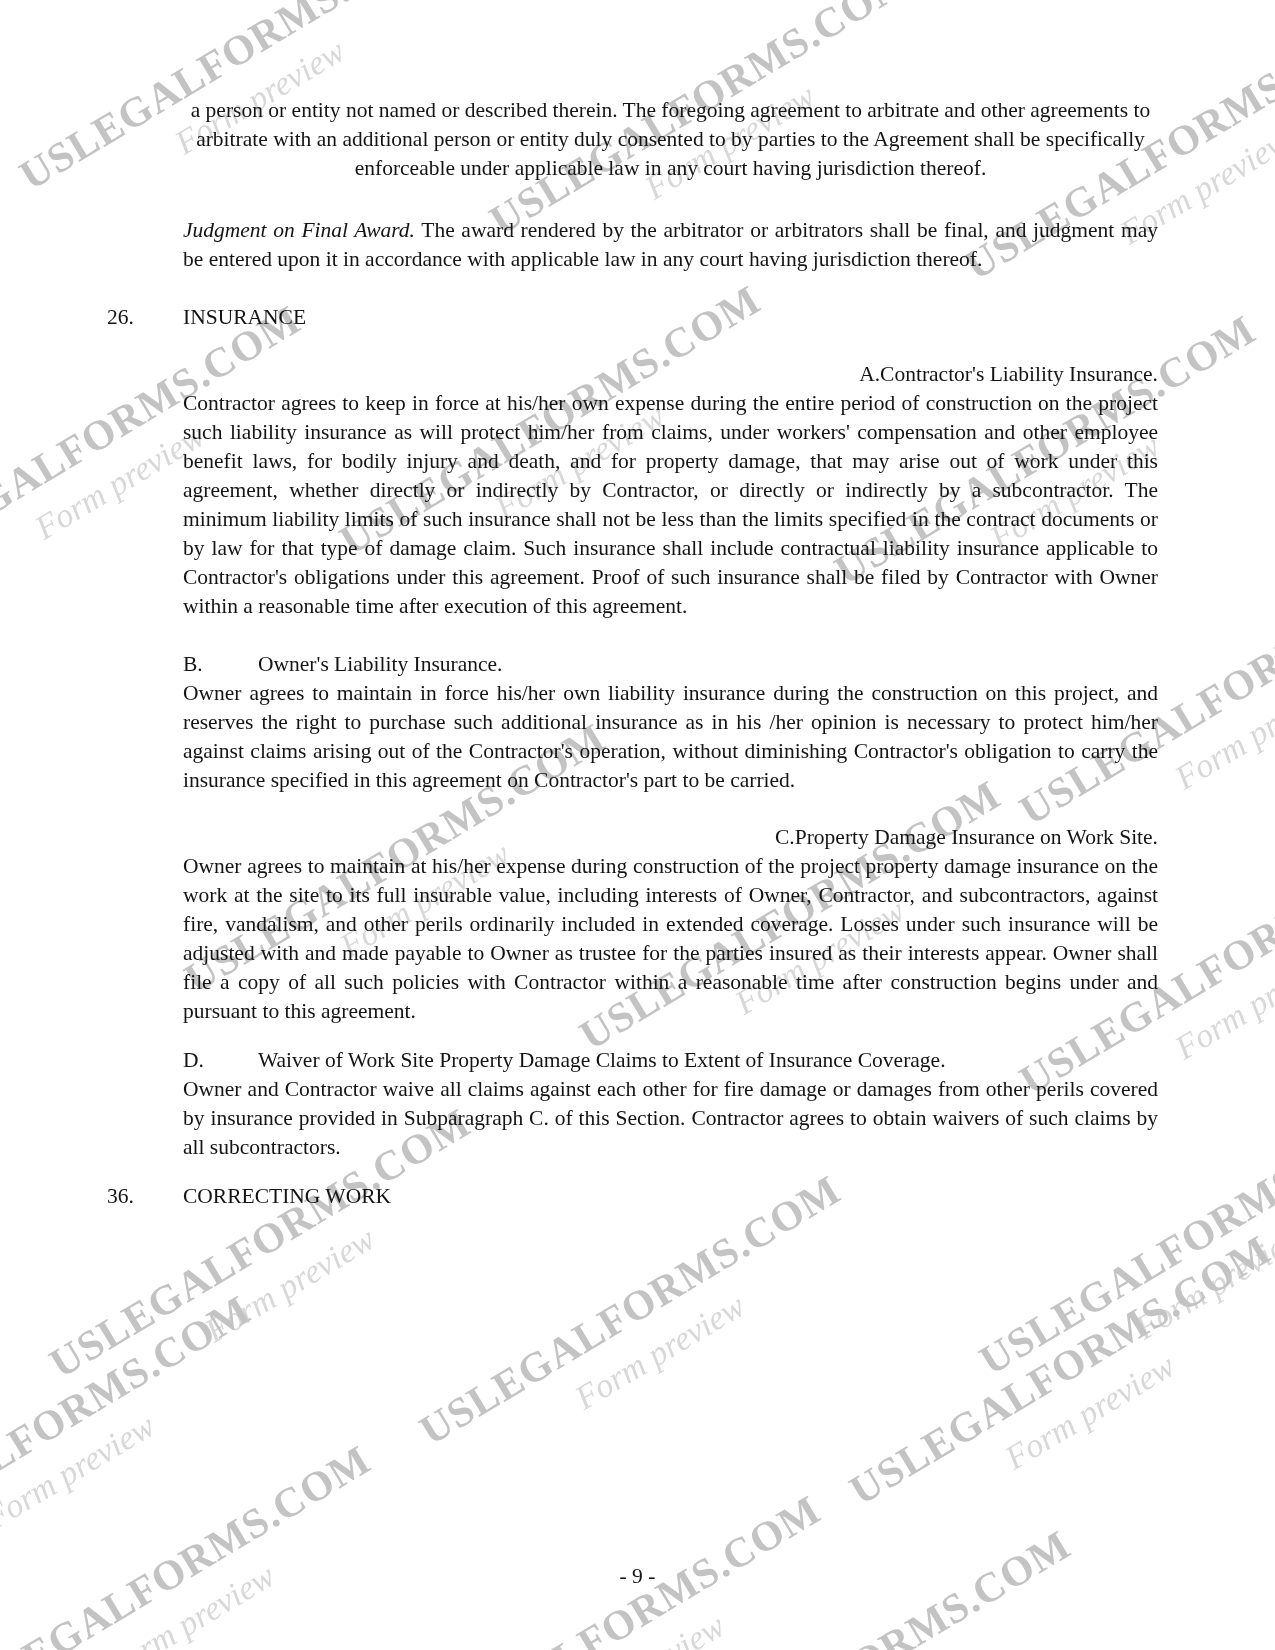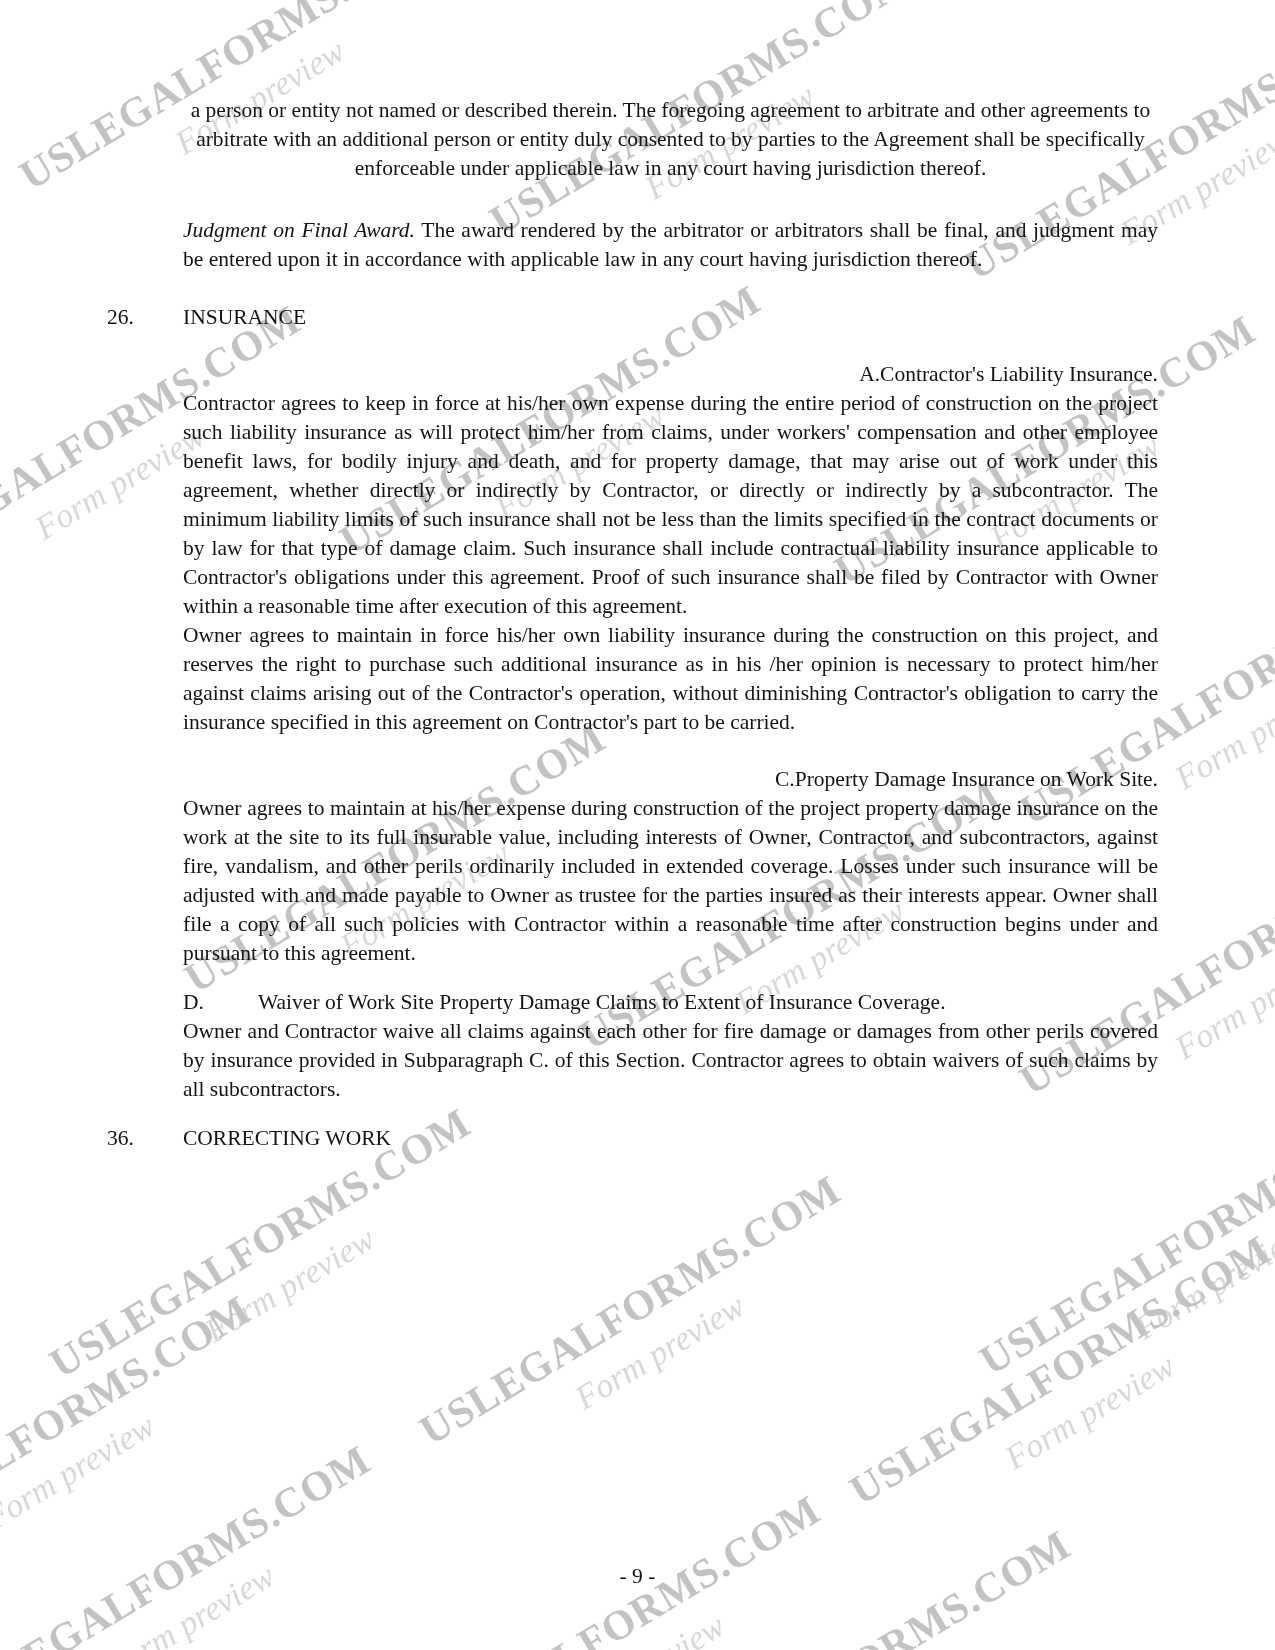--- a/index.html
+++ b/index.html
@@ -109,20 +109,21 @@
     <p class="left"><em></em><span>a person or entity not named or described therein. The foregoing agreement to arbitrate and other agreements to arbitrate with an additional person or entity duly consented to by parties to the Agreement shall be specifically enforceable under applicable law in any court having jurisdiction thereof.</span></p>
 
 
     <p class="justify mt33"><em>Judgment on Final Award.</em><span> The award rendered by the arbitrator or arbitrators shall be final, and judgment may be entered upon it in accordance with applicable law in any court having jurisdiction thereof.</span></p>
 
     <h2 class="sec-head mt29"><span class="sec-num">26.</span><span>INSURANCE</span></h2>
 
     <h3 class="mt28"><span class="sub-letter">A.</span><span>Contractor's Liability Insurance.</span></h3>
     <p class="justify">Contractor agrees to keep in force at his/her own expense during the entire period of construction on the project such liability insurance as will protect him/her from claims, under workers' compensation and other employee benefit laws, for bodily injury and death, and for property damage, that may arise out of work under this agreement, whether directly or indirectly by Contractor, or directly or indirectly by a subcontractor. The minimum liability limits of such insurance shall not be less than the limits specified in the contract documents or by law for that type of damage claim. Such insurance shall include contractual liability insurance applicable to Contractor's obligations under this agreement. Proof of such insurance shall be filed by Contractor with Owner within a reasonable time after execution of this agreement.</p>
 
+    <h3 class="mt29"><span class="sub-letter">B.</span><span>Owner's Liability Insurance.</span></h3>
     <p class="justify">Owner agrees to maintain in force his/her own liability insurance during the construction on this project, and reserves the right to purchase such additional insurance as in his /her opinion is necessary to protect him/her against claims arising out of the Contractor's operation, without diminishing Contractor's obligation to carry the insurance specified in this agreement on Contractor's part to be carried.</p>
 
     <h3 class="mt28"><span class="sub-letter">C.</span><span>Property Damage Insurance on Work Site.</span></h3>
     <p class="justify">Owner agrees to maintain at his/her expense during construction of the project property damage insurance on the work at the site to its full insurable value, including interests of Owner, Contractor, and subcontractors, against fire, vandalism, and other perils ordinarily included in extended coverage. Losses under such insurance will be adjusted with and made payable to Owner as trustee for the parties insured as their interests appear. Owner shall file a copy of all such policies with Contractor within a reasonable time after construction begins under and pursuant to this agreement.</p>
 
     <h3 class="mt26"><span class="sub-letter">D.</span><span>Waiver of Work Site Property Damage Claims to Extent of Insurance Coverage.</span></h3>
     <p class="justify">Owner and Contractor waive all claims against each other for fire damage or damages from other perils covered by insurance provided in Subparagraph C. of this Section. Contractor agrees to obtain waivers of such claims by all subcontractors.</p>
 
     <h2 class="sec-head mt20"><span class="sec-num">36.</span><span>CORRECTING WORK</span></h2>
 

